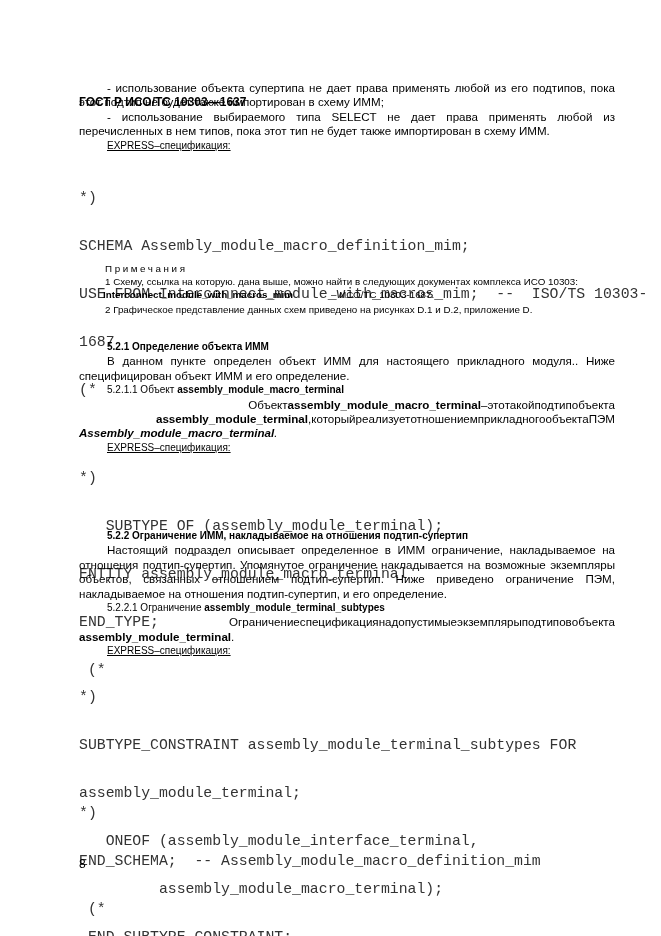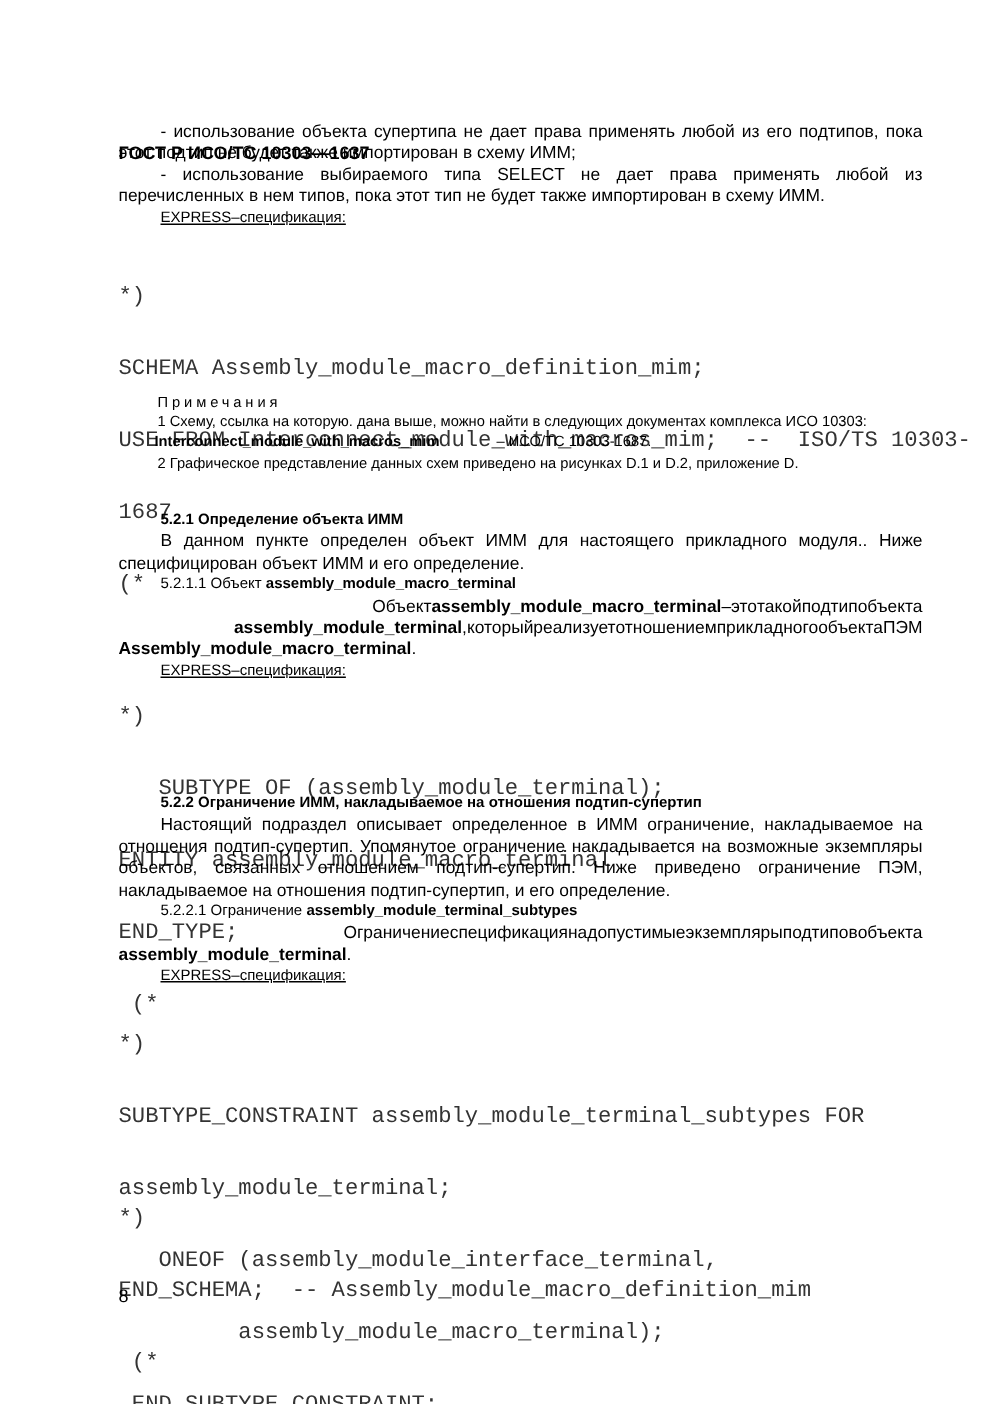--- a/index.html
+++ b/index.html
@@ -64,21 +64,21 @@
     </div>
     <div class="para justline" style="text-indent:0;">
       <span><span class="b">assembly_module_terminal</span>,</span>
       <span>который</span>
       <span>реализует</span>
       <span>отношением</span>
       <span>прикладного</span>
       <span>объекта</span>
       <span>ПЭМ</span>
     </div>
-    <div class="para" style="text-indent:0;"><span class="b">Assembly_module_macro_terminal</span>.</div>
+    <div class="para" style="text-indent:0;font-style:italic;"><span class="b">Assembly_module_macro_terminal</span>.</div>
     <p class="indentline"><span class="u">EXPRESS–спецификация:</span></p>
   </div>
 
   <div class="code" style="top:438px;">
     <div>*)</div>
     <div>   SUBTYPE OF (assembly_module_terminal);</div>
     <div>ENTITY assembly_module_macro_terminal</div>
     <div>END_TYPE;</div>
     <div> (*</div>
   </div>

